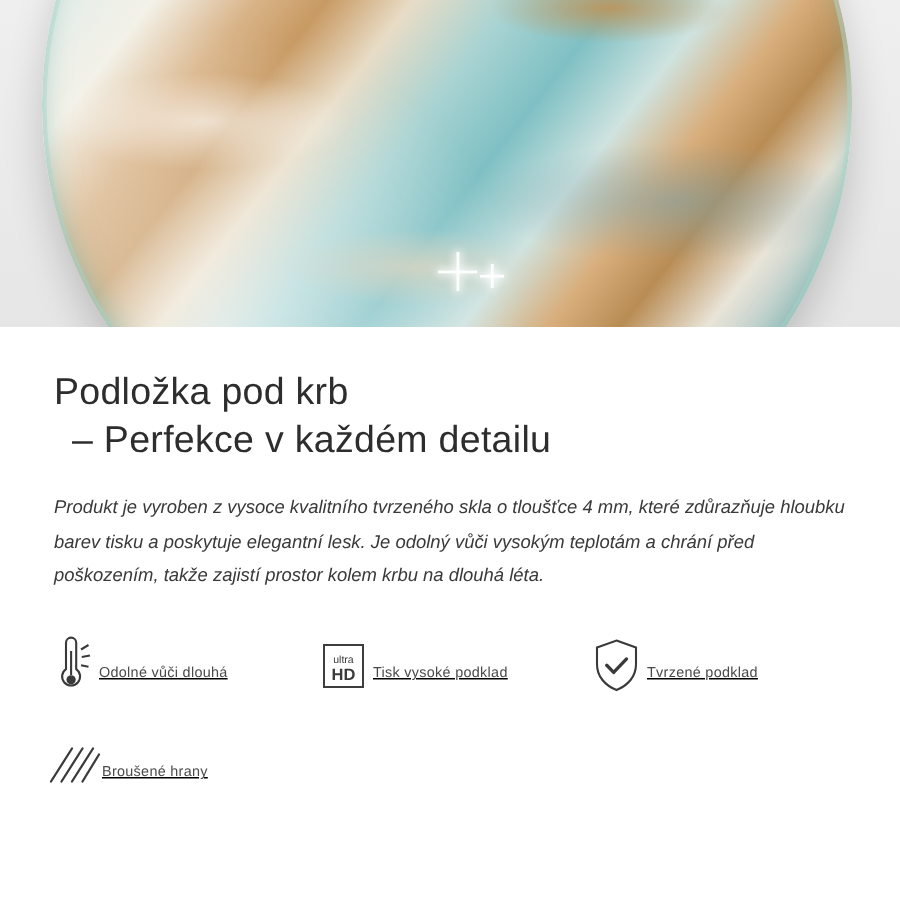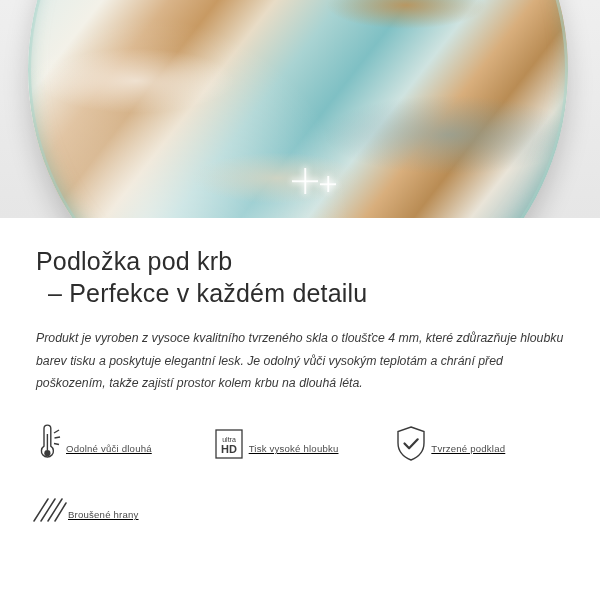--- a/index.html
+++ b/index.html
@@ -209,21 +209,21 @@
     </div>
 
     <div class="feature">
       <div class="feature-icon">
         <svg width="40" height="42" viewBox="0 0 40 42">
           <rect x="7" y="7" width="26" height="28" fill="none" stroke="#3a3a3a" stroke-width="1.3"></rect>
           <text x="20" y="19" font-family="Liberation Sans, sans-serif" font-size="7" fill="#3a3a3a" text-anchor="middle">ultra</text>
           <text x="20" y="30" font-family="Liberation Sans, sans-serif" font-size="11" font-weight="bold" fill="#3a3a3a" text-anchor="middle">HD</text>
         </svg>
       </div>
-      <div class="feature-label">Tisk vysoké hloubku</div>
+      <div class="feature-label">Tisk vysoké podklad</div>
     </div>
 
     <div class="feature">
       <div class="feature-icon">
         <svg width="40" height="44" viewBox="0 0 40 44">
           <path d="M20 5l13 4.6v11.2c0 8.2-5.4 14.2-13 17.2-7.6-3-13-9-13-17.2V9.6z" fill="none" stroke="#3a3a3a" stroke-width="1.4"></path>
           <path d="M13.5 21.5l4.6 4.8 8.6-9" fill="none" stroke="#3a3a3a" stroke-width="2.2" stroke-linecap="round" stroke-linejoin="round"></path>
         </svg>
       </div>
       <div class="feature-label">Tvrzené podklad</div>

